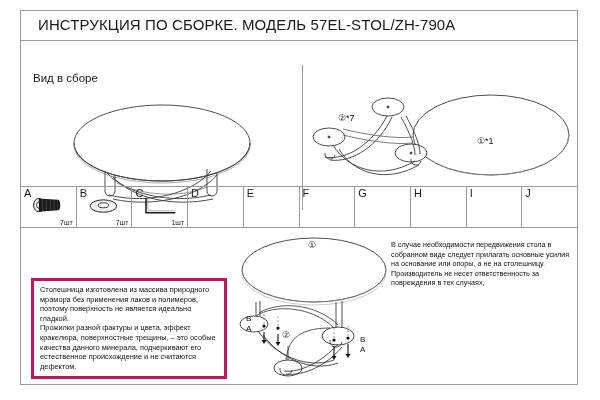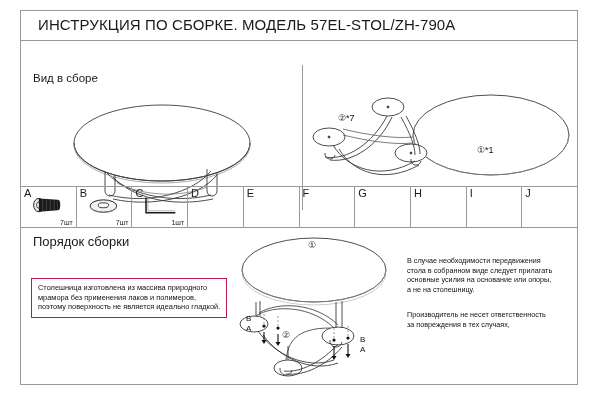--- a/index.html
+++ b/index.html
@@ -79,38 +79,38 @@
     position:absolute;left:0;top:217px;
     width:100%;height:157px;
   }
   .bottom-title{
     position:absolute;left:12px;top:6px;
     font-size:13px;white-space:nowrap;
   }
   .note-box{
     position:absolute;left:10px;top:50px;
     width:196px;
-    border:1px solid #be185d;
+    border:3px solid #be185d;
     box-sizing:border-box;
     padding:4px 5px 5px 6px;
     background:#fff;
   }
   .note-box p{
     margin:0;
     font-size:7.4px;
     line-height:9.6px;
     color:#111;
   }
   .note-box p + p{margin-top:0;}
   .side-text{
     position:absolute;left:370px;top:12px;
     width:180px;
   }
   .side-text p{
-    margin:16px;
+    margin:0;
     font-size:7.2px;
     line-height:9.5px;
     color:#111;
   }
   .diagram-wrap{
     position:absolute;left:205px;top:0;
     width:170px;height:157px;
   }
   .diagram-wrap svg{position:absolute;left:0;top:0;}
   .callout{
@@ -182,21 +182,21 @@
 
           <path d="M22 88 a5 5 0 0 0 10 2"></path>
           <path d="M108 94 a5 5 0 0 0 10 2"></path>
 
           <circle cx="85" cy="42" r="1" fill="#3a3a3a"></circle>
           <circle cx="26" cy="72" r="1" fill="#3a3a3a"></circle>
           <circle cx="108" cy="88" r="1" fill="#3a3a3a"></circle>
         </g>
       </svg>
       <div class="callout" style="left:35px;top:48px;">②*7</div>
-      <div class="callout" style="left:174px;top:80px;">①*1</div>
+      <div class="callout" style="left:174px;top:71px;">①*1</div>
     </div>
   </div>
 
   <div class="parts-row">
 
     <div class="part-cell">
       <span class="part-letter">A</span>
       <svg class="part-icon" viewBox="0 0 56 42">
         <g>
           <ellipse cx="18" cy="19" rx="5.5" ry="7" fill="#e8e8e8" stroke="#1a1a1a" stroke-width="1"></ellipse>
@@ -258,24 +258,24 @@
       <span class="part-letter">I</span>
       <span class="part-qty"></span>
     </div>
     <div class="part-cell">
       <span class="part-letter">J</span>
       <span class="part-qty"></span>
     </div>
   </div>
 
   <div class="bottom">
-    <div class="bottom-title">Порядок сборки</div>
 
     <div class="note-box">
       <p>Столешница изготовлена из массива природного мрамора без применения лаков и полимеров, поэтому поверхность не является идеально гладкой.</p>
+      <p>Прожилки разной фактуры и цвета, эффект кракелюра, поверхностные трещины,  – это особые качества данного минерала, подчеркивают его естественное происхождение и не считаются дефектом.</p>
     </div>
 
     <div class="diagram-wrap">
       <svg width="170" height="157" viewBox="0 0 170 157">
         <g fill="none" stroke="#3a3a3a" stroke-width="0.9">
 
           <ellipse cx="88" cy="42" rx="72" ry="32" fill="#ffffff"></ellipse>
           <path d="M16 42 a72 32 0 0 0 144 0" stroke="#8a8a8a" stroke-width="0.7"></path>
           <path d="M16 45 a72 32 0 0 0 144 0" stroke="#a8a8a8" stroke-width="0.6"></path>
 

